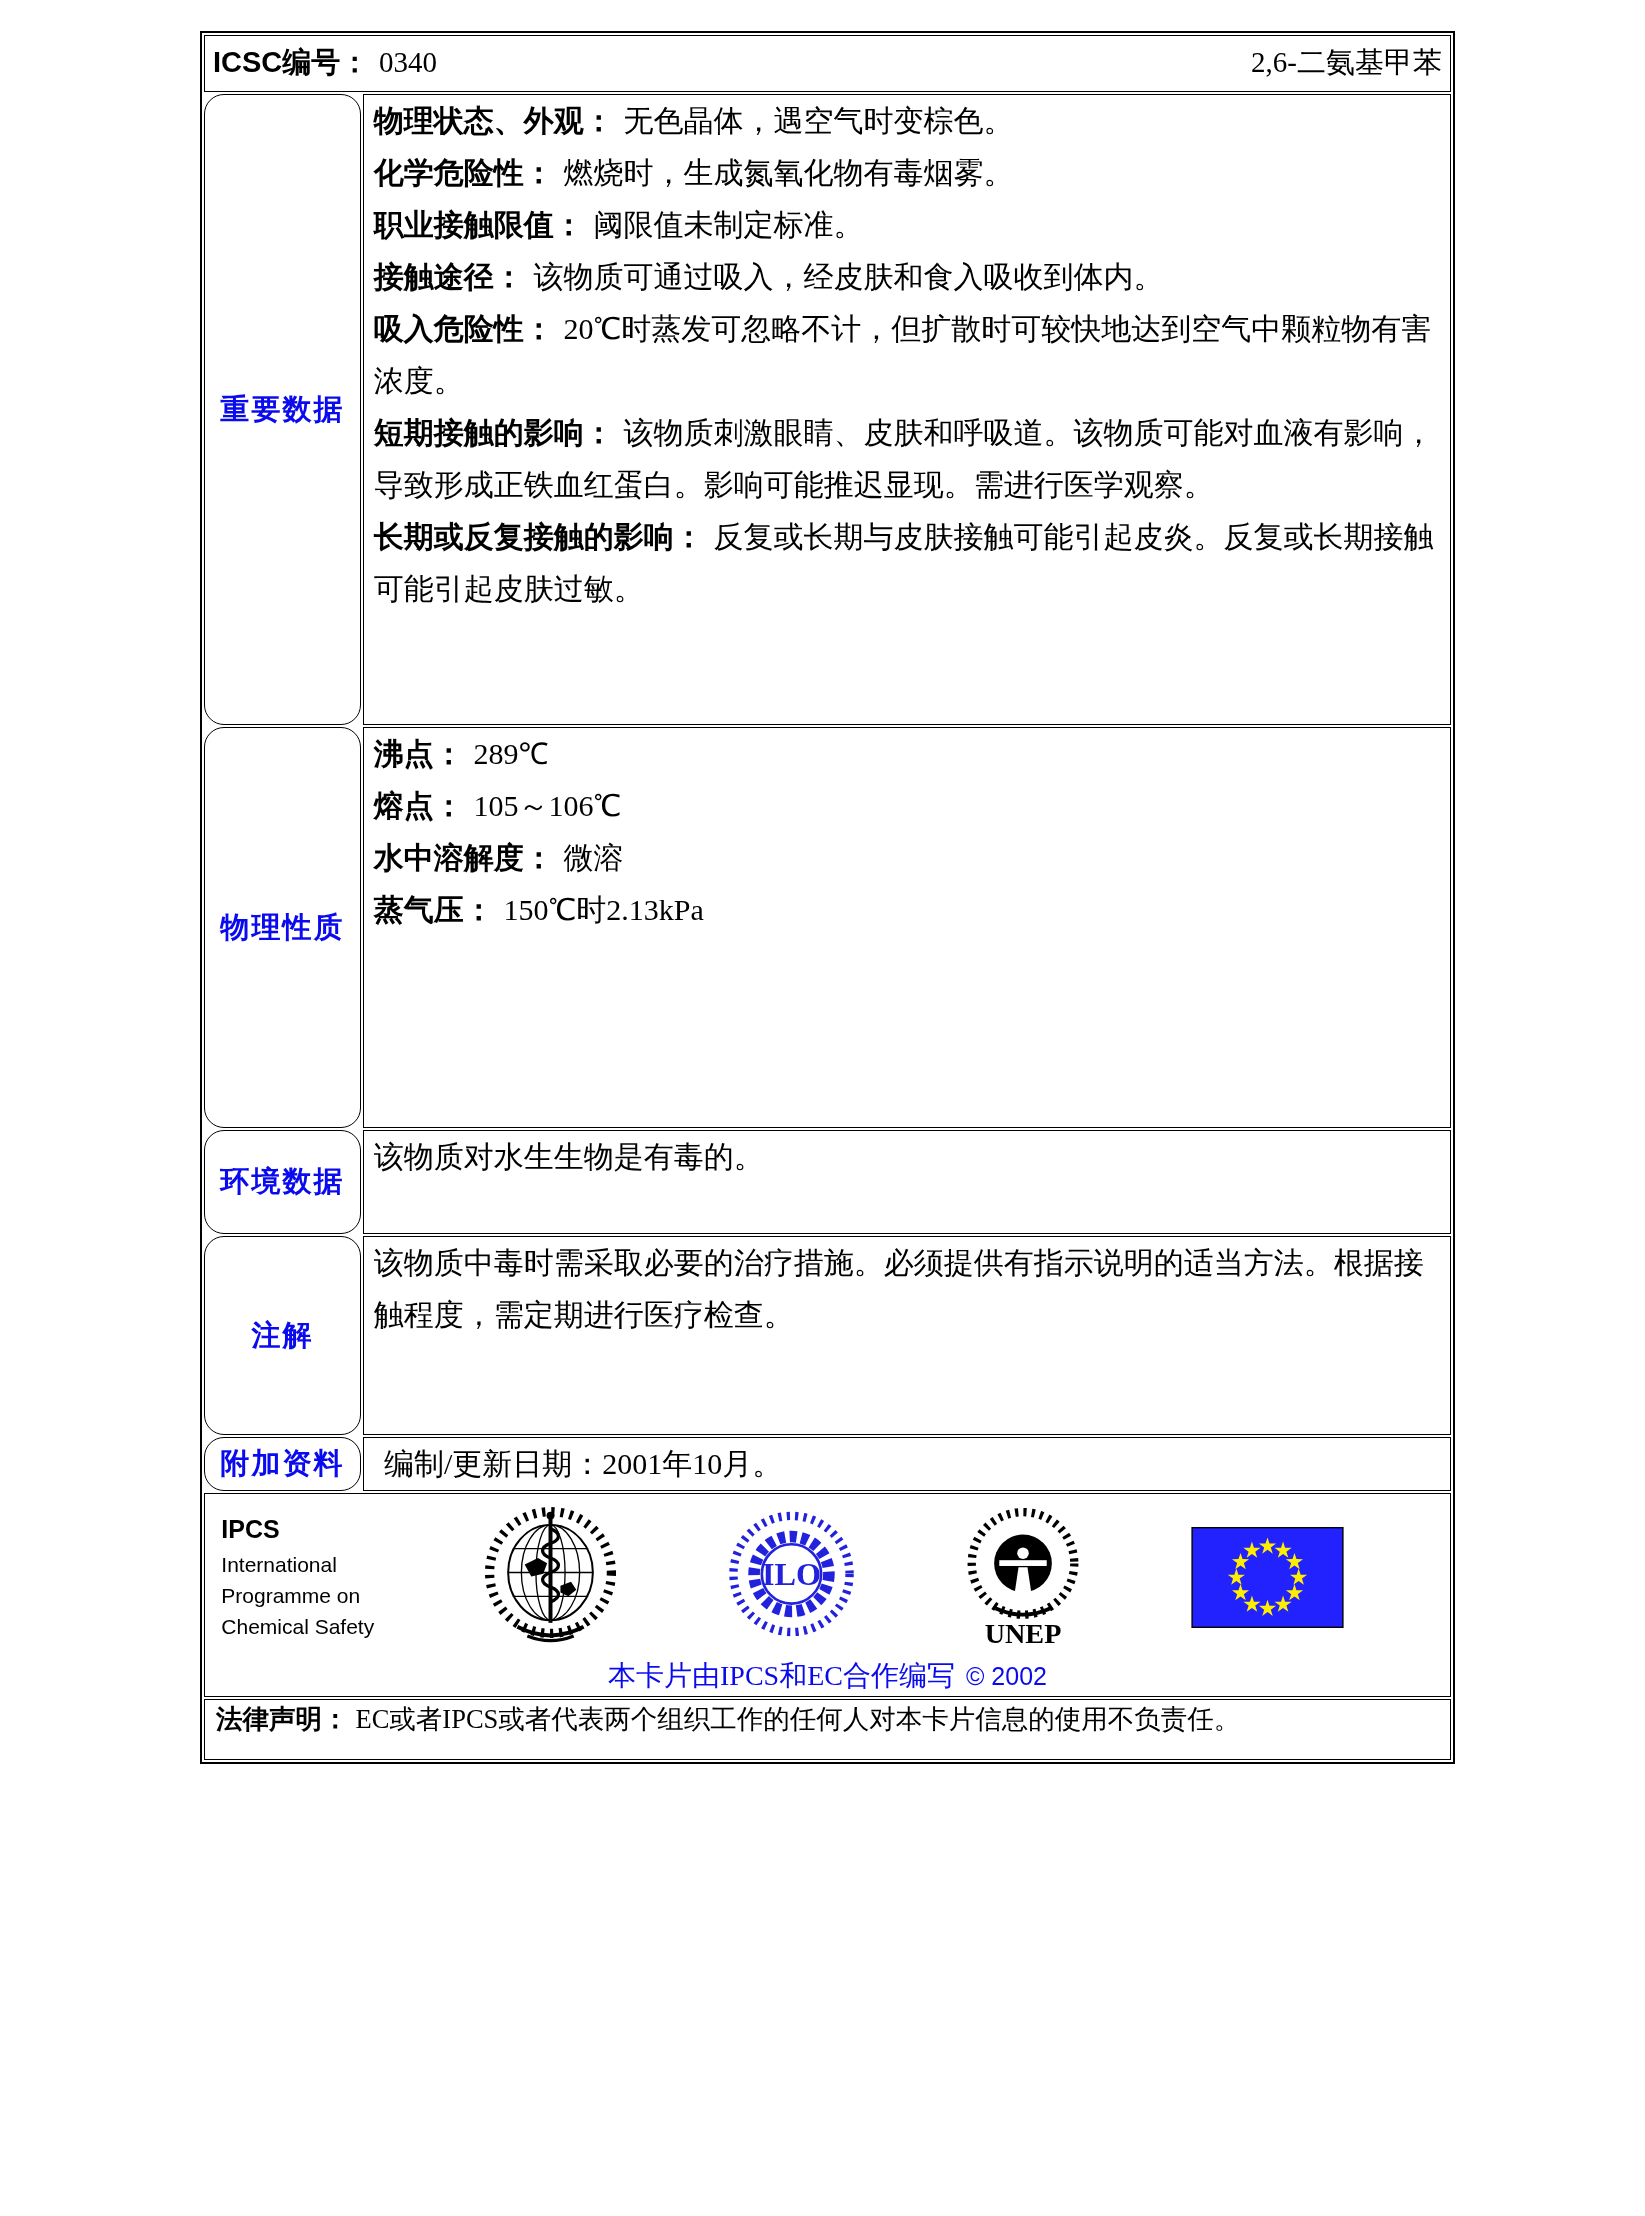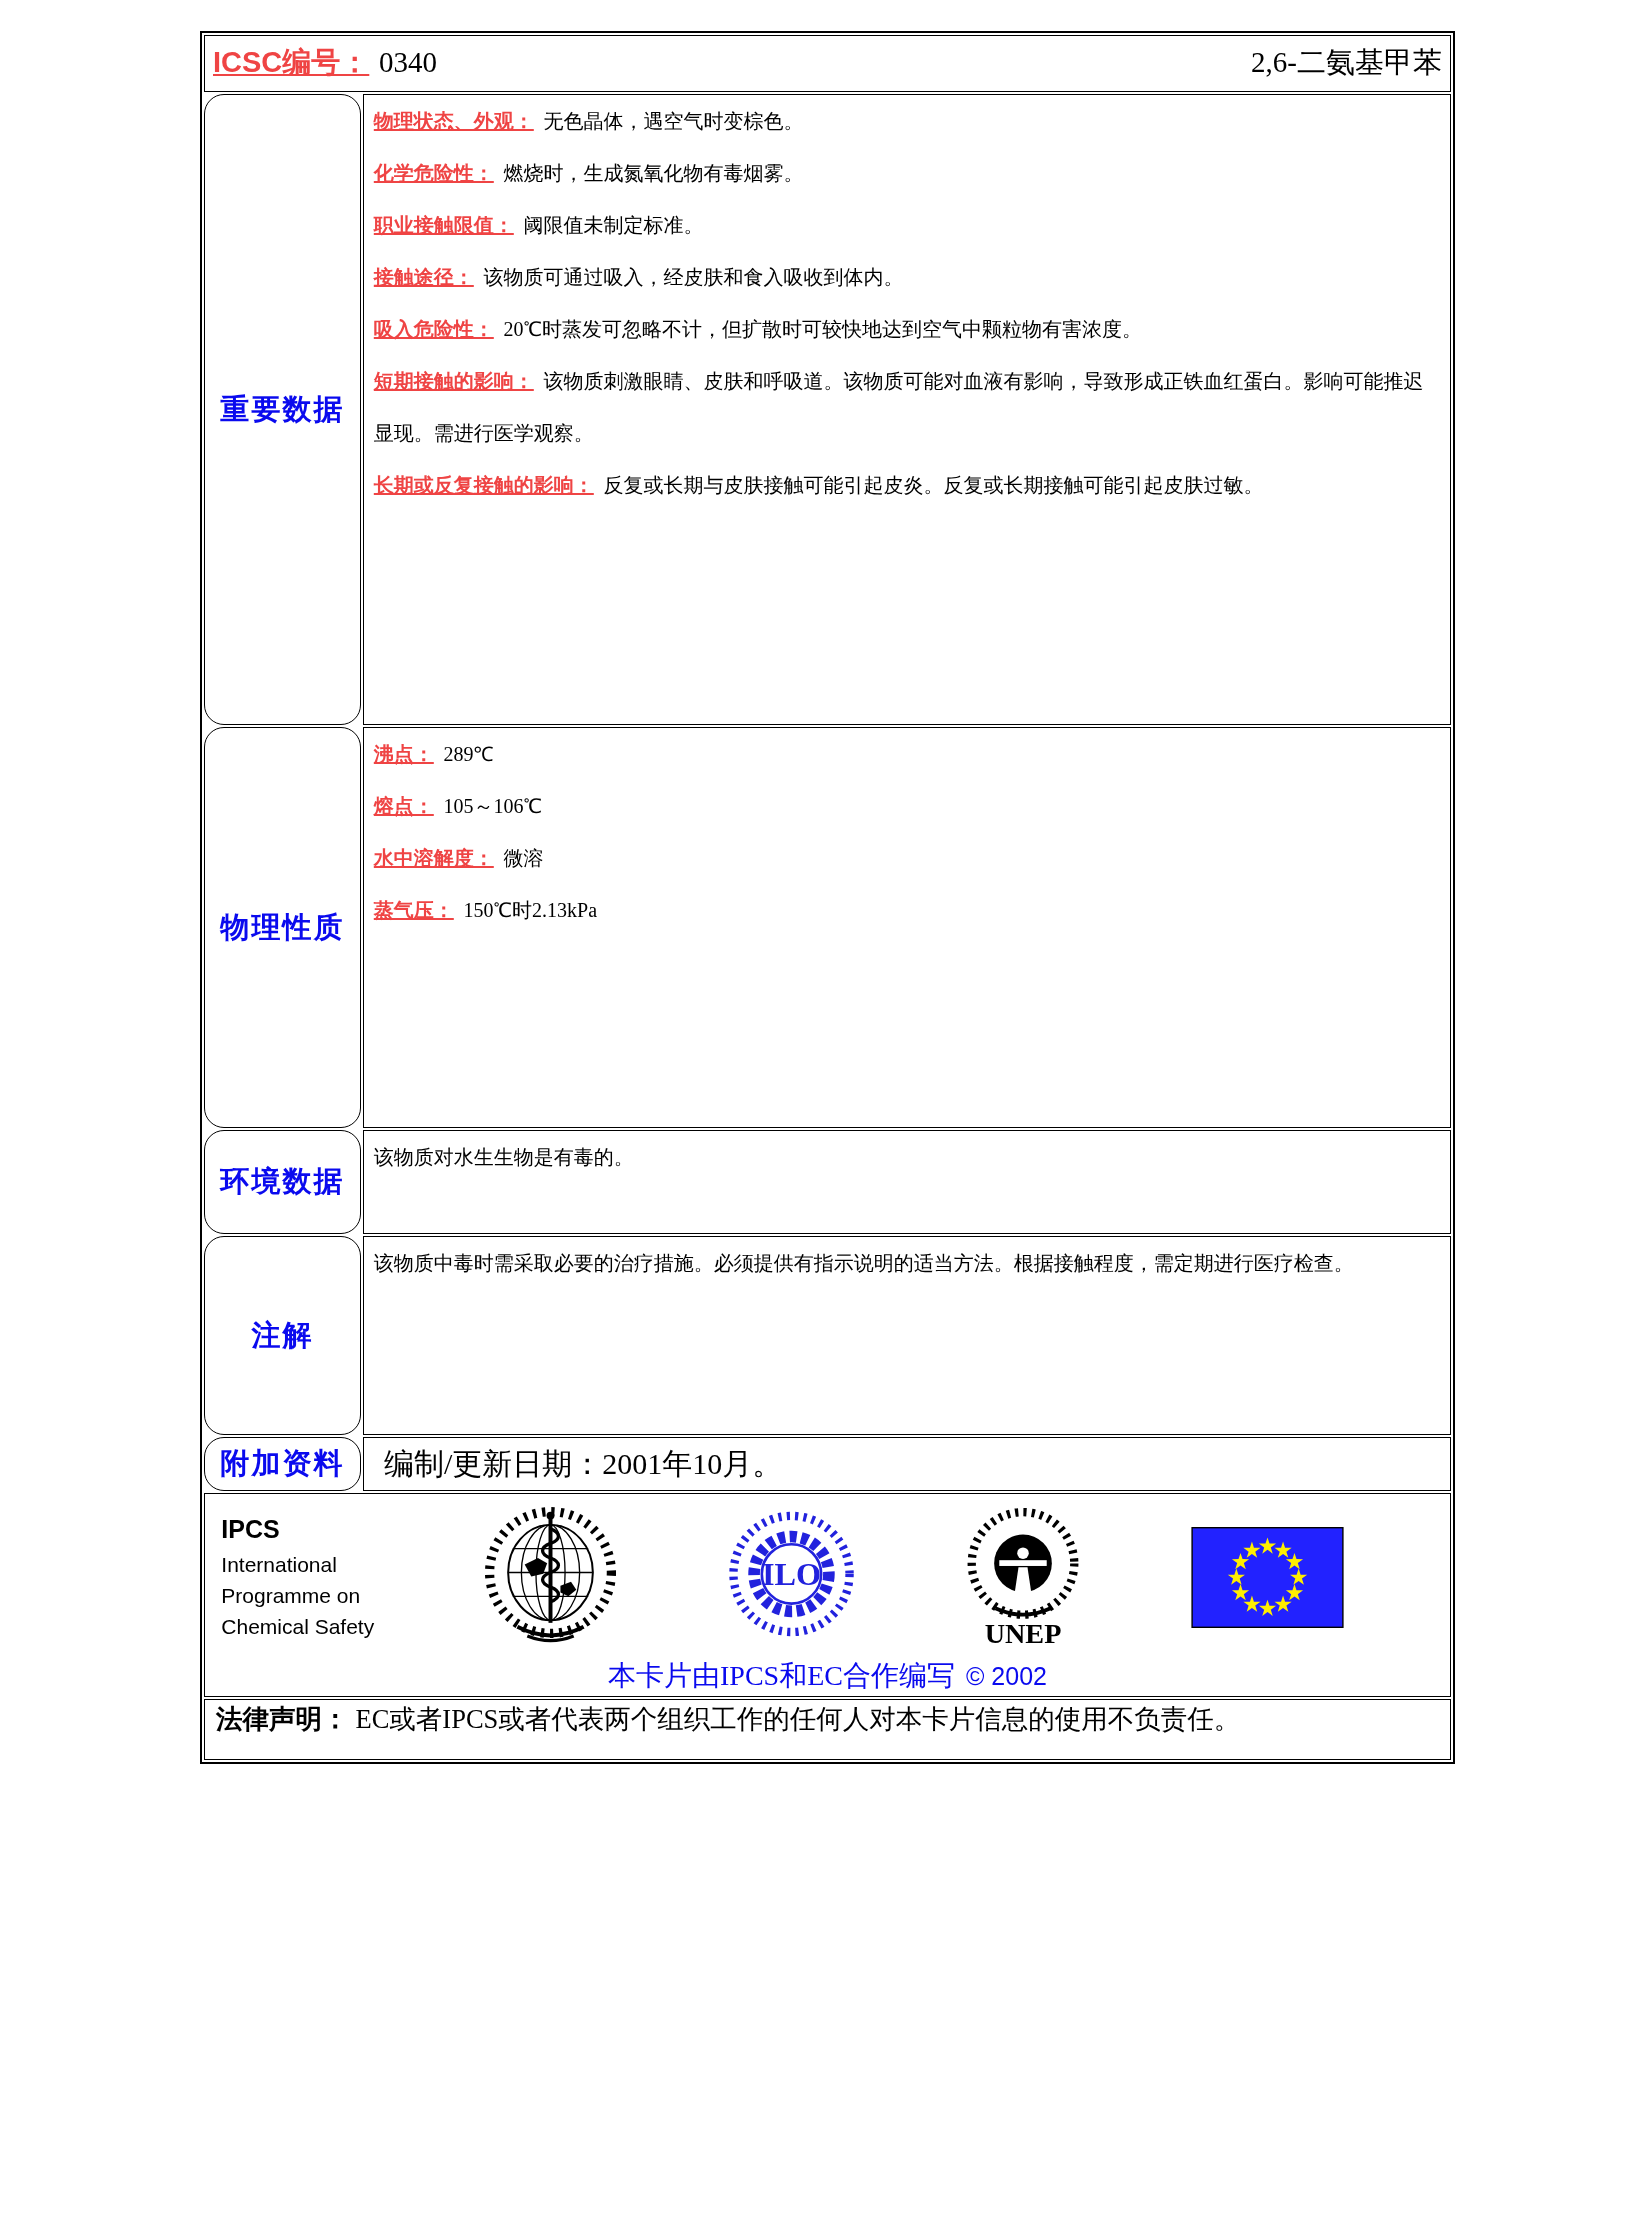--- a/index.html
+++ b/index.html
@@ -6,23 +6,23 @@
   body{width:1646px;height:2216px;position:relative;font-family:"Liberation Serif",serif;color:#000;}
   .wrap{width:1255px;margin:31px 0 0 200px;}
   .title{font-family:"Liberation Serif",serif;font-weight:bold;font-size:45px;color:#ee0000;
          text-align:center;margin:0 0 18px 0;letter-spacing:5.6px;}
   table.card{width:1255px;table-layout:fixed;border-collapse:separate;border-spacing:2.1px;
              border:2.1px solid #000;background:#fff;}
   td{border:1.4px solid #000;box-sizing:border-box;vertical-align:top;overflow:hidden;background:#fff;}
   td.lab{vertical-align:middle;text-align:center;border-radius:20px;}
   .lab span{color:#0a0aee;font-family:"Liberation Sans",sans-serif;font-weight:bold;
             font-size:29px;letter-spacing:2.1px;}
-  td.con{padding:0 9.8px;font-size:20px;line-height:52px;}
+  td.con{padding:0 9.8px;font-size:30px;line-height:52px;}
   p.line{margin:0;}
-  .blab{color:#ef4444;font-family:"Liberation Sans",sans-serif;font-weight:bold;margin-right:9.8px;text-decoration:underline;}
+  .blab{color:#000000;font-family:"Liberation Sans",sans-serif;font-weight:bold;margin-right:9.8px;}
   .hdr{display:flex;justify-content:space-between;align-items:center;height:52px;padding:0 7px;}
   .hdr .blab{font-size:29px;}
   .hdr-num,.hdr-right{font-size:29px;}
   td.mid{vertical-align:middle;}
   td.mid .one{line-height:normal;font-size:30px;padding:0 19px;}
   
   .f-row{display:flex;align-items:center;justify-content:space-between;padding:11px 105px 0 15.3px;}
   .ipcs{align-self:center;font-family:"Liberation Sans",sans-serif;}
   .ipcs-title{font-weight:bold;font-size:25px;margin-bottom:5.6px;}
   .ipcs-line{display:block;font-size:21px;line-height:31px;}

